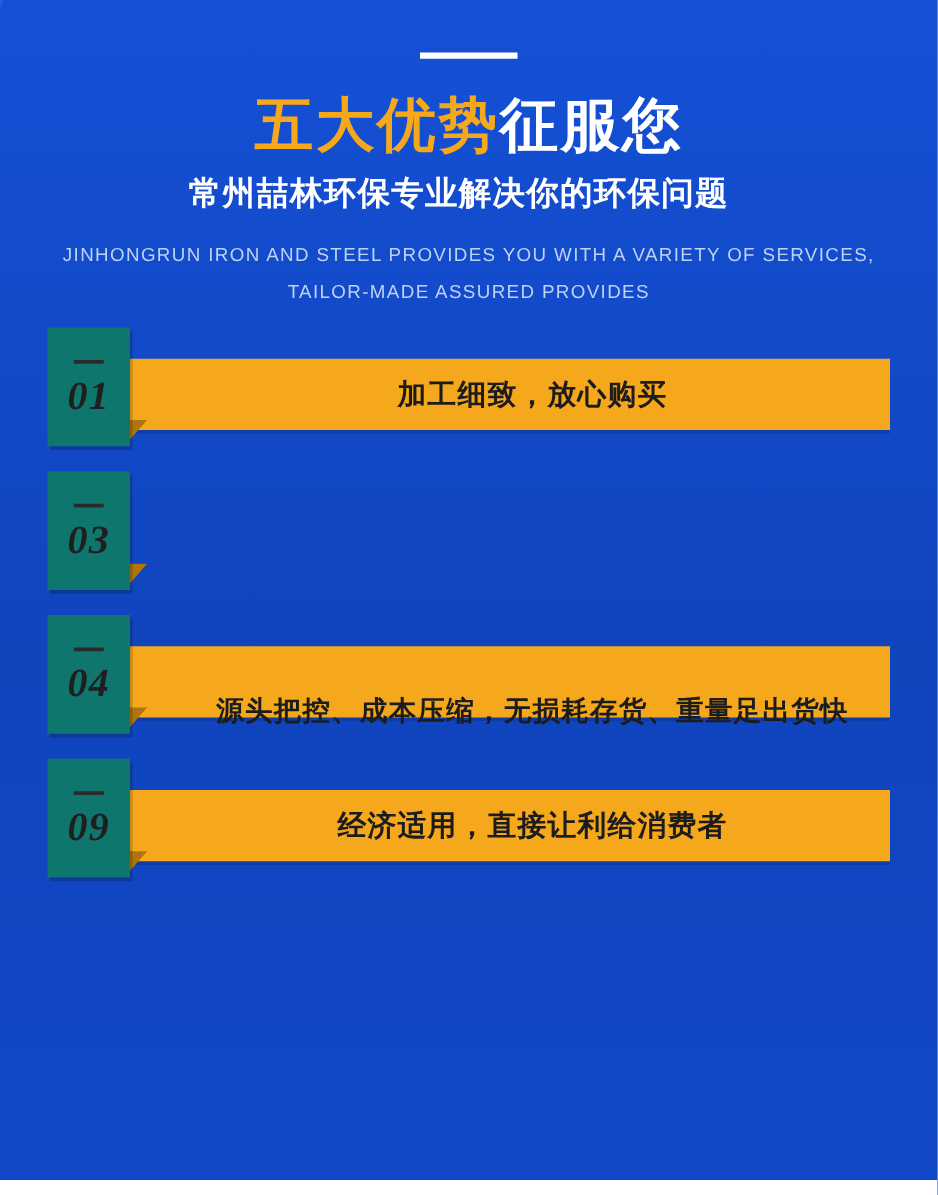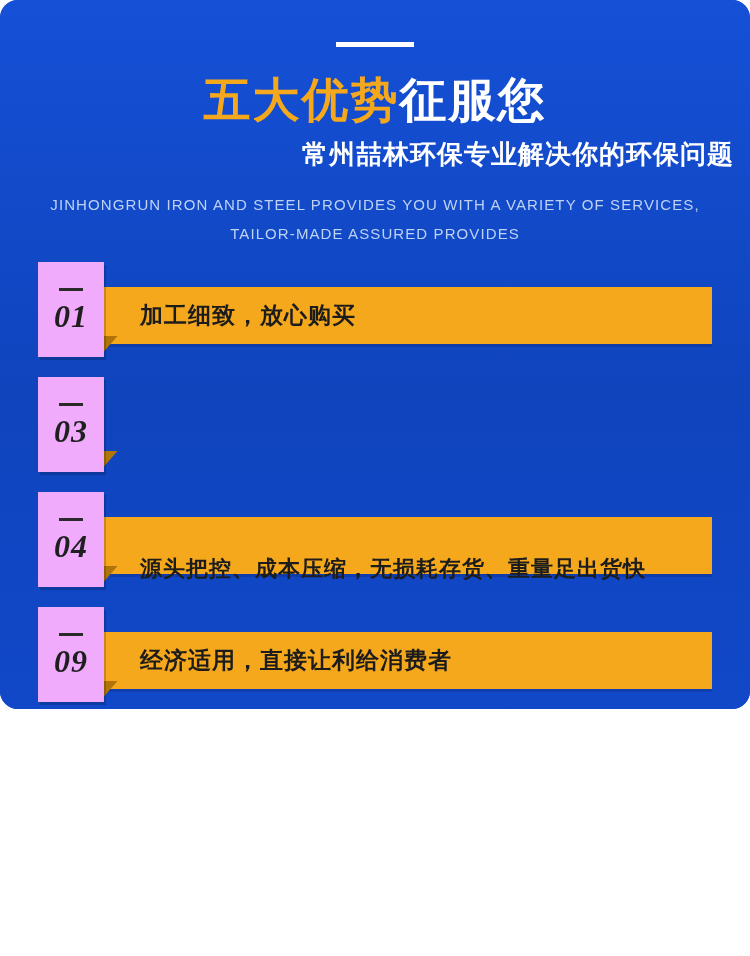--- a/index.html
+++ b/index.html
@@ -9,25 +9,24 @@
   }
   body {
     width: 750px;
     height: 956px;
     overflow: hidden;
     font-family: "Liberation Sans", "DejaVu Sans", sans-serif;
   }
   .poster {
     position: relative;
     width: 750px;
-    height: 709px;
+    height: 944px;
     background: #1148c8;
     box-sizing: border-box;
     overflow: hidden;
-    border-radius: 18px;
   }
   
   .poster::before {
     content: "";
     position: absolute;
     inset: 0;
     background:
       linear-gradient(115deg, rgba(255,255,255,0.05) 0 2px, rgba(255,255,255,0) 2px 60px),
       linear-gradient(115deg, rgba(255,255,255,0.035) 0 3px, rgba(255,255,255,0) 3px 120px),
       linear-gradient(180deg, #1550d6 0%, #0f44bd 55%, #1148c8 100%);
@@ -62,21 +61,20 @@
   }
   .title-main .wh {
     color: #ffffff;
   }
   .title-sub {
     font-size: 26px;
     font-weight: bold;
     color: #ffffff;
     letter-spacing: 1px;
     margin: 10px 16px 0 0;
-    text-align: right;
   }
   .title-en {
     margin-top: 18px;
     color: #bed2f4;
     font-size: 15px;
     letter-spacing: 1.1px;
     line-height: 1.95;
     font-family: "Liberation Sans", "DejaVu Sans", sans-serif;
   }
 
@@ -94,21 +92,21 @@
   }
   .row:last-child {
     margin-bottom: 0;
   }
   
   .numcard {
     position: relative;
     z-index: 3;
     width: 66px;
     height: 95px;
-    background: #f0abfc;
+    background: #0f766e;
     flex: 0 0 auto;
     margin-top: -11px;
     display: flex;
     flex-direction: column;
     align-items: center;
     justify-content: center;
     box-shadow: 2px 3px 0 rgba(0,0,0,0.18);
   }
   .numcard .dash {
     width: 24px;
@@ -140,20 +138,21 @@
   .bar {
     position: relative;
     z-index: 1;
     margin-left: -2px;
     height: 57px;
     flex: 1 1 auto;
     background: #f5a81c;
     display: flex;
     align-items: center;
     box-shadow: 0 3px 0 rgba(0,0,0,0.12);
+    justify-content: center;
   }
   .bar .text {
     padding-left: 38px;
     font-size: 23px;
     font-weight: bold;
     color: #1c1c1c;
     letter-spacing: 1px;
     white-space: nowrap;
   }
   .row.wide .bar .text {

